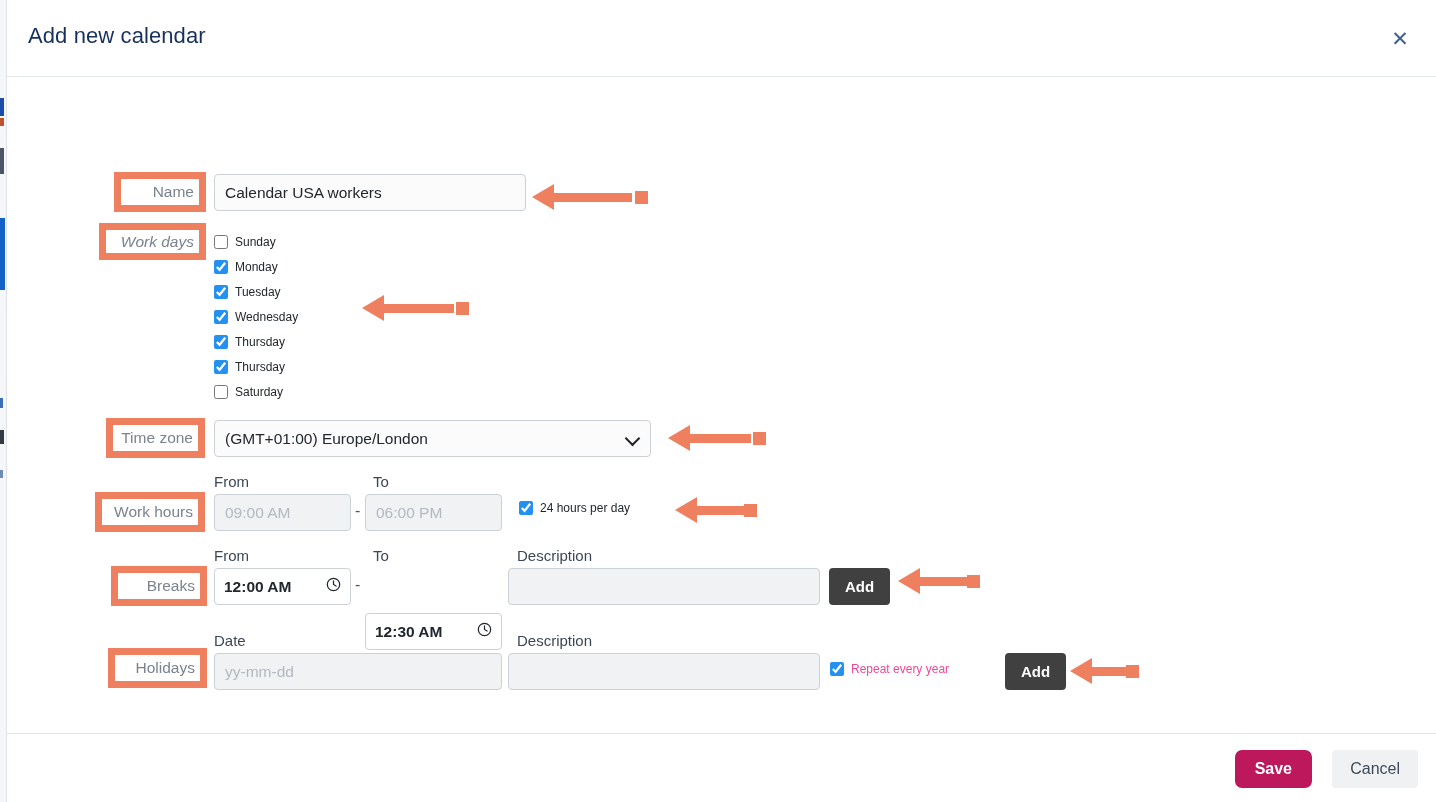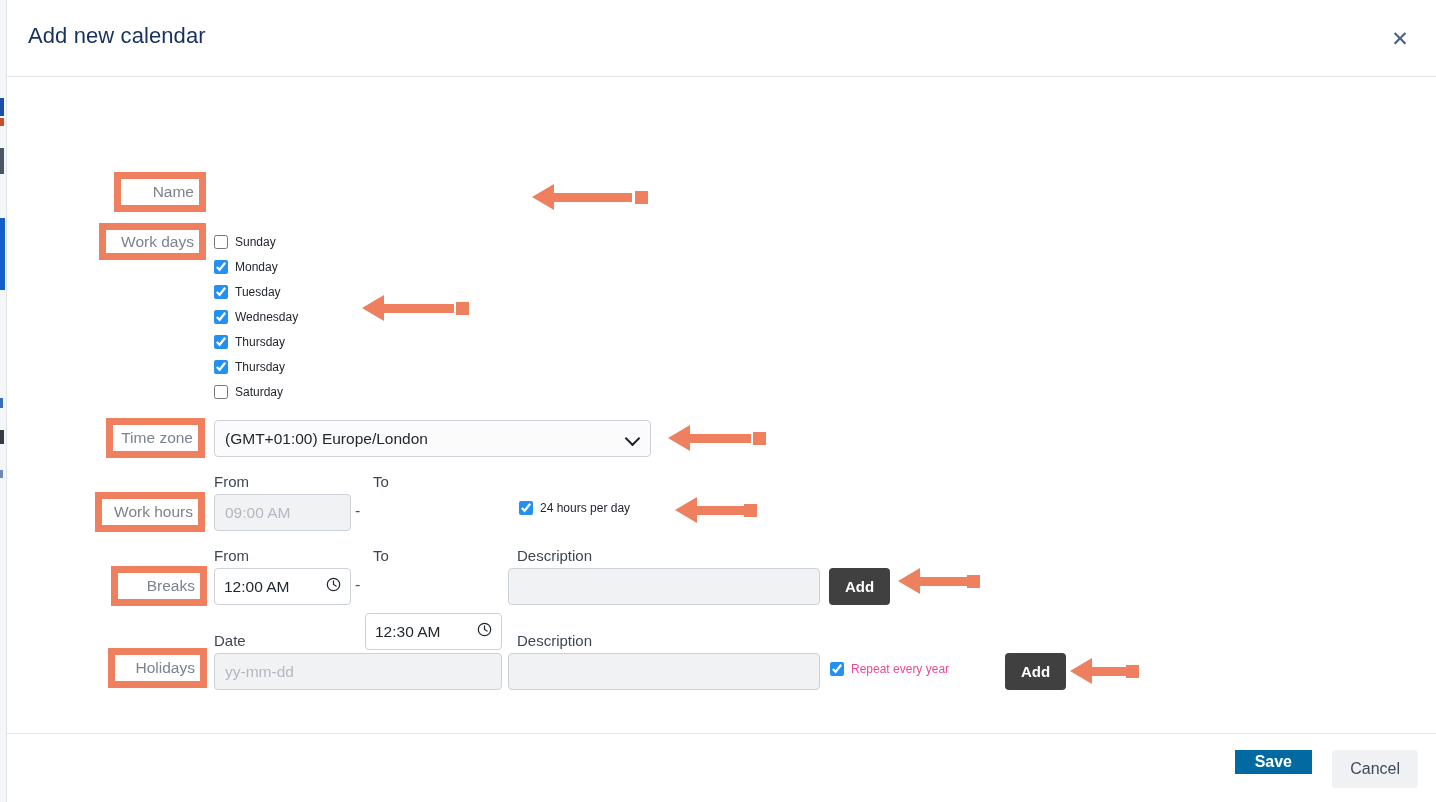--- a/index.html
+++ b/index.html
@@ -65,24 +65,24 @@
   .modal-footer {
     position: absolute;
     left: 0; bottom: 0;
     width: 100%;
     height: 69px;
     border-top: 1px solid #e3e6ea;
     box-sizing: border-box;
   }
   .btn-save {
     position: absolute; right: 124px; top: 16px;
-    background: #0369a1; color: #fff;
-    border: none; border-radius: 0;
+    background: #be185d; color: #fff;
+    border: none; border-radius: 7px;
     font-weight: bold; font-size: 16px;
-    padding: 0 20px; height: 24px;
+    padding: 0 20px; height: 38px;
     cursor: pointer;
     font-family: "Liberation Sans", sans-serif;
   }
   .btn-cancel {
     position: absolute; right: 18px; top: 16px;
     background: #eff1f3; color: #3d4a5c;
     border: none; border-radius: 4px;
     font-size: 16px;
     padding: 0 18px; height: 38px;
     cursor: pointer;
@@ -159,20 +159,21 @@
 
   .time-fld {
     position: absolute;
     box-sizing: border-box;
     border: 1px solid #ccd1d7;
     border-radius: 4px;
     background: #ffffff;
     height: 37px;
     display: flex; align-items: center;
     padding: 0 9px;
+    font-weight: bold;
   }
   .time-fld .tv { font-size: 15.5px; color: #22272e; }
   .time-fld .clk { margin-left: auto; }
 
   .colhdr {
     position: absolute;
     font-size: 15px;
     color: #3d4754;
   }
 
@@ -220,27 +221,28 @@
   <div class="modal-header">
     <div class="modal-title">Add new calendar</div>
     <button class="close-btn">✕</button>
   </div>
 
   <div class="modal-body">
 
     <div class="anno" style="left:107px; top:95px; width:92px; height:40px;">
       <span>Name</span>
     </div>
+    <input class="fld" style="left: 207px; top: 97px; width: 312px;" value="Calendar USA workers">
     <div class="arrow" style="left:525px; top:107px; width:116px;">
       <div class="head"></div>
         <div class="shaft" style="width:79px;"></div>
       <div class="tail" style="left:103px;"></div>
     </div>
 
-    <div class="anno" style="left:92px; top:146px; width:107px; height:37px;">
+    <div class="anno" style="left:92px; top:146px; width:107px; height:37px;font-style:italic;">
       <span>Work days</span>
     </div>
 
     <div id="workdays">
         <div class="cb-row" style="left: 207px; top: 158px;">
           <input type="checkbox" id="wd0" style="">
           <label for="wd0">Sunday</label>
         </div>
         <div class="cb-row" style="left: 207px; top: 183px;">
           <input type="checkbox" id="wd1" checked="" style="">
@@ -290,20 +292,21 @@
     </div>
 
     <div class="colhdr" style="left:207px; top:396px;">From</div>
     <div class="colhdr" style="left:366px; top:396px;">To</div>
 
     <div class="anno" style="left:88px; top:415px; width:110px; height:40px;">
       <span>Work hours</span>
     </div>
     <input class="fld" disabled="" style="left: 207px; top: 417px; width: 137px;" placeholder="09:00 AM">
     <div class="dash" style="left:348px; top:425px;">-</div>
+    <input class="fld" disabled="" style="left: 358px; top: 417px; width: 137px;" placeholder="06:00 PM">
 
     <div class="cb-row" style="left:512px; top:424px;">
       <input type="checkbox" id="cb-allday" checked="" style="">
       <label for="cb-allday">24 hours per day</label>
     </div>
     <div class="arrow" style="left:668px; top:420px; width:82px;">
       <div class="head"></div>
         <div class="shaft" style="width:52px;"></div>
       <div class="tail" style="left:69px;"></div>
     </div>

